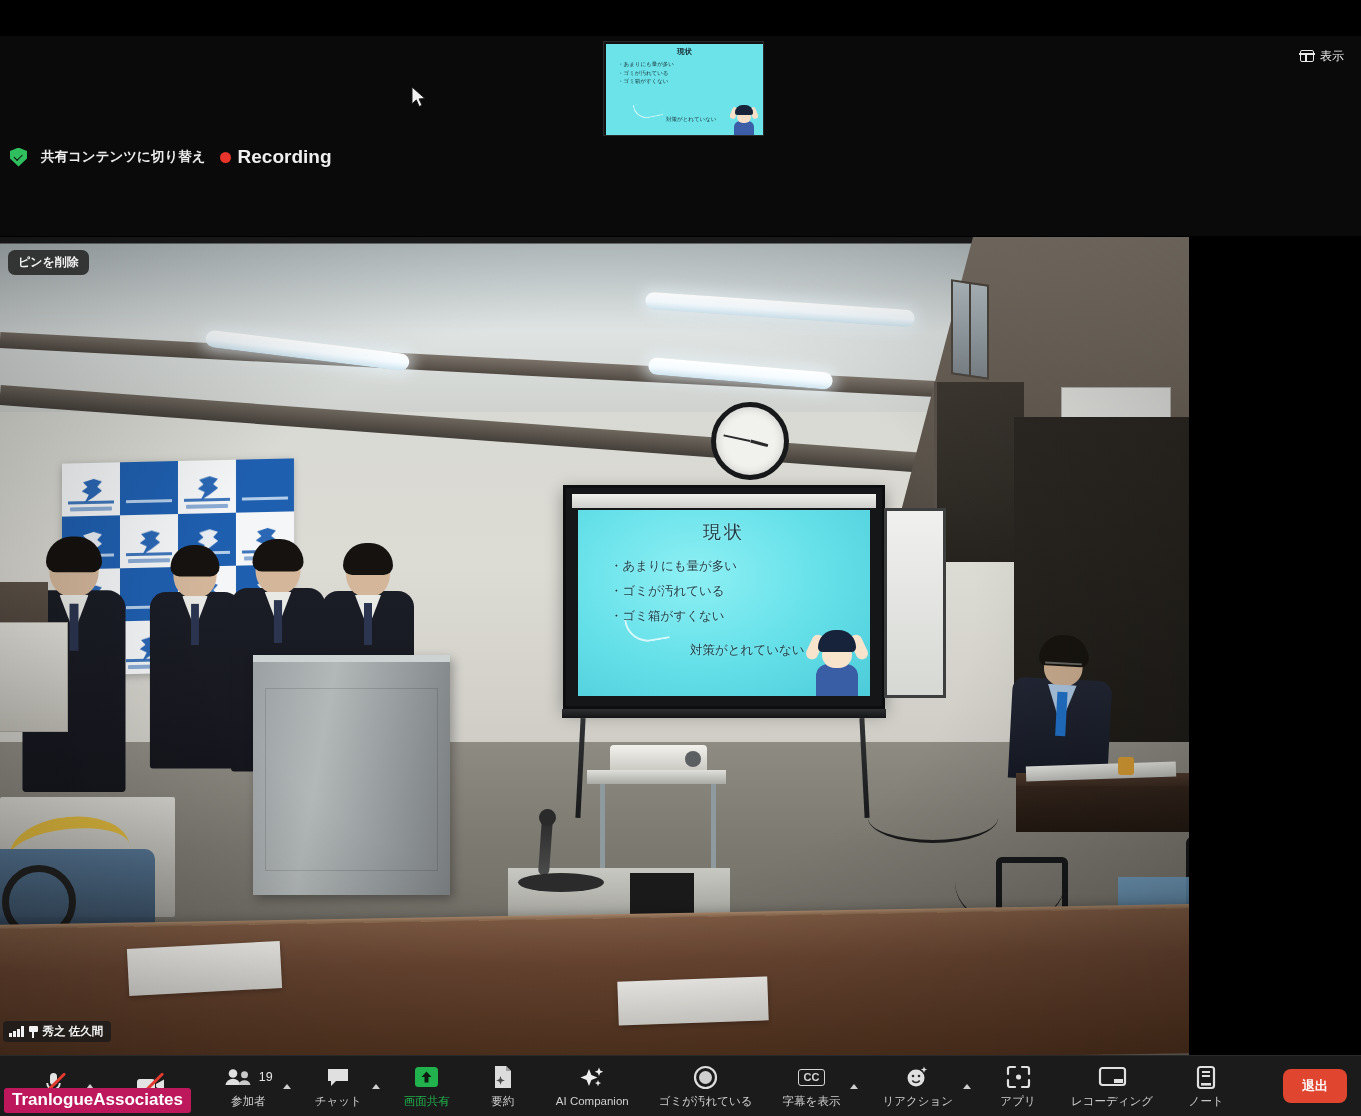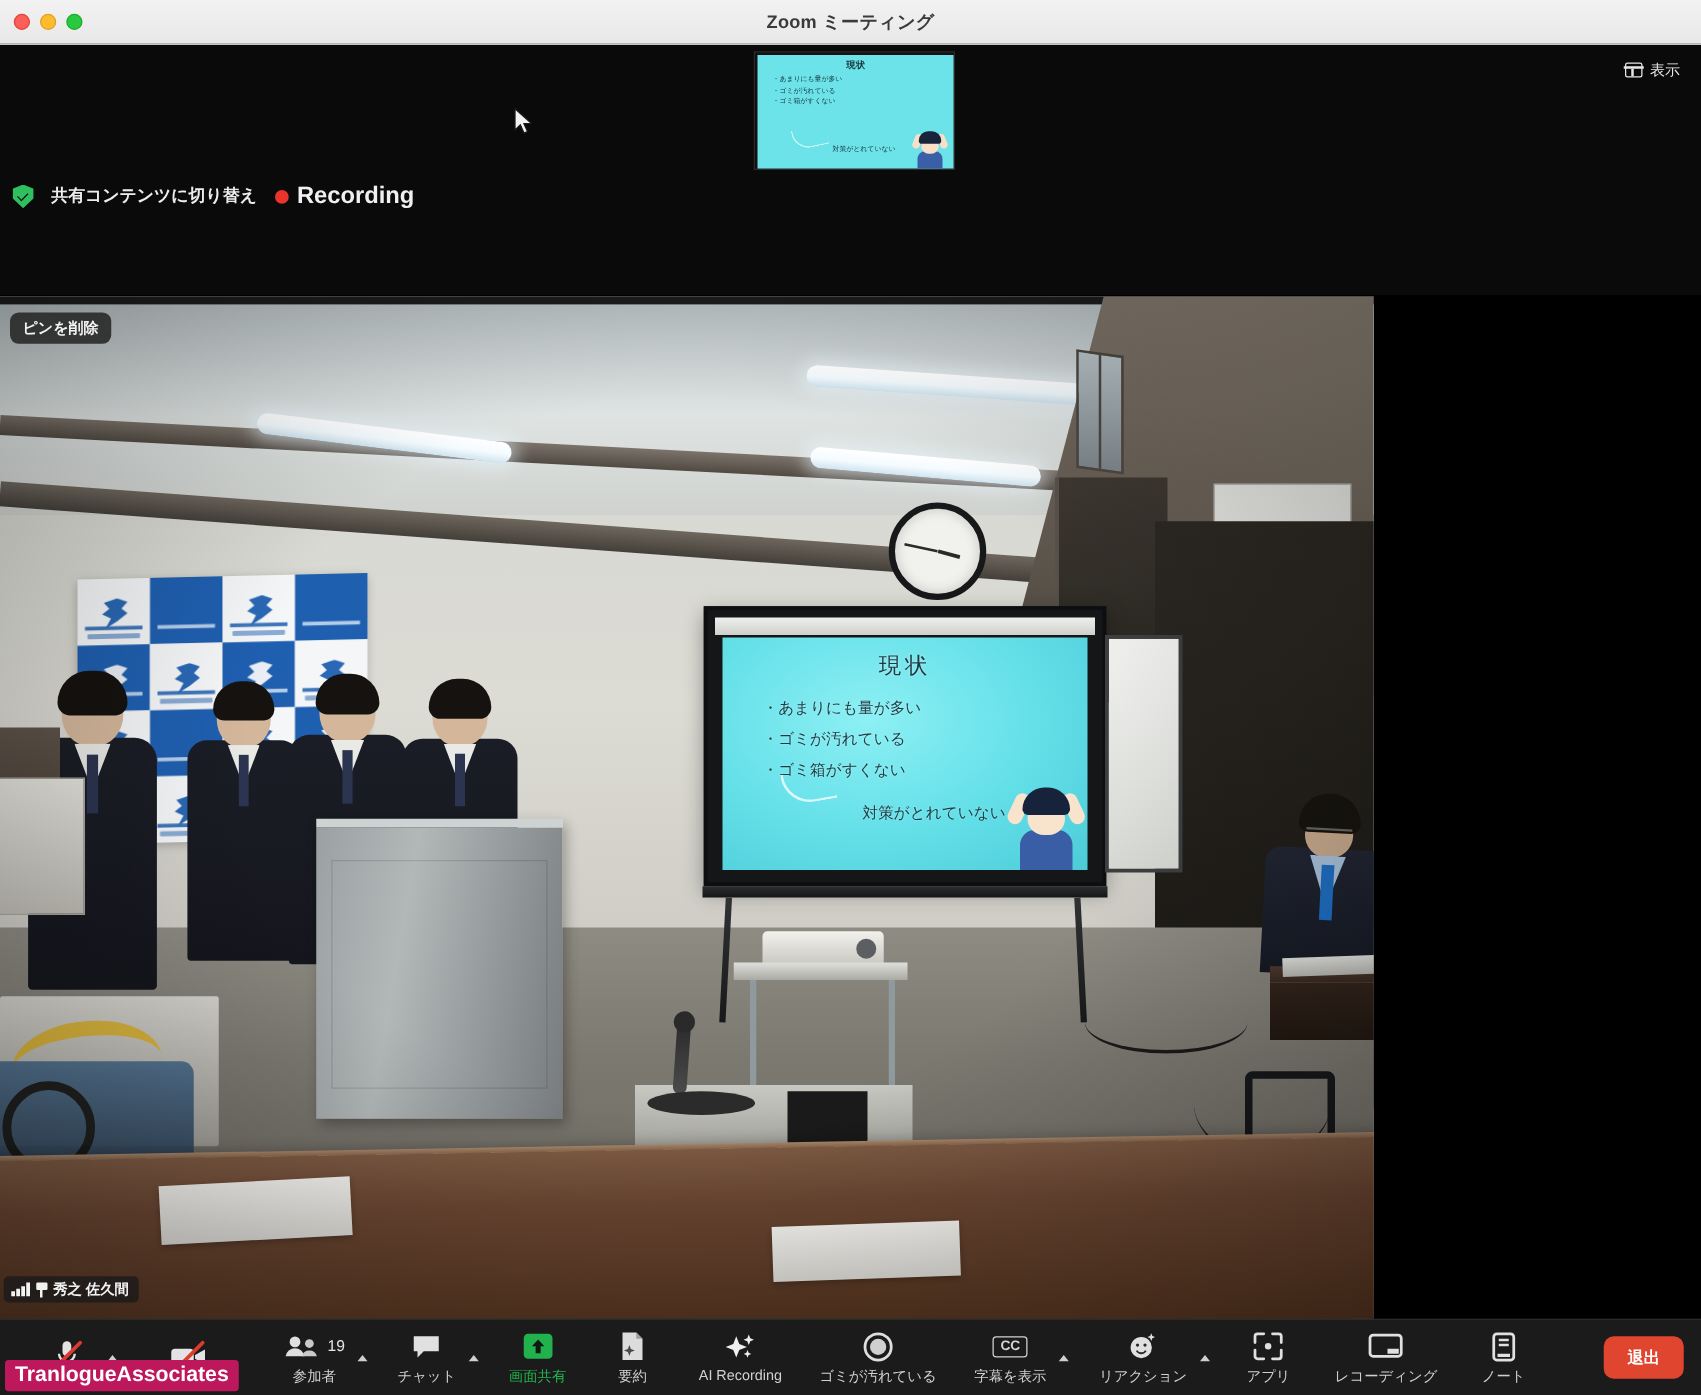--- a/index.html
+++ b/index.html
@@ -160,21 +160,21 @@
   .cursor {
     position: absolute; left: 411px; top: 50px;
     width: 0; height: 0;
     pointer-events: none;
   }
   .cursor svg { display: block; }
 
   
   .videostage {
     position: absolute; left: 0; top: 237px;
-    width: 1099px; height: 818px;
+    width: 1189px; height: 818px;
     overflow: hidden;
     background: #2a2a2a;
   }
 
   
   .room { position: absolute; inset: 0; }
 
   .wall-back {
     position: absolute; left: 0; top: 0; width: 100%; height: 100%;
     background:
@@ -742,28 +742,20 @@
     color: #d4d4d4;
     padding: 1px 5px;
     line-height: 13px;
   }
 </style>
 </head>
 <body>
 
 <div id="app">
 
-  <div class="titlebar">
-    <div class="traffic">
-      <span class="tl-dot tl-red"></span>
-      <span class="tl-dot tl-yellow"></span>
-      <span class="tl-dot tl-green"></span>
-    </div>
-    <div class="titlebar-title">Zoom ミーティング</div>
-  </div>
 
   <div class="topstage">
 
     <div class="share-thumb">
       <div class="slide-mini">
         <div class="s-title">現状</div>
         <div class="s-bullets">
           <div>あまりにも量が多い</div>
           <div>ゴミが汚れている</div>
           <div>ゴミ箱がすくない</div>
@@ -1104,21 +1096,21 @@
       </div>
 
       <div class="tb-item">
         <div class="tb-icon">
           <svg width="28" height="25" viewBox="0 0 28 25">
             <path d="M11,3 l2.4,6.1 l6.1,2.4 l-6.1,2.4 l-2.4,6.1 l-2.4,-6.1 l-6.1,-2.4 l6.1,-2.4 Z" fill="#eeeeee"></path>
             <path d="M21,1.5 l1.2,3 l3,1.2 l-3,1.2 l-1.2,3 l-1.2,-3 l-3,-1.2 l3,-1.2 Z" fill="#eeeeee"></path>
             <path d="M20,14 l0.9,2.2 l2.2,0.9 l-2.2,0.9 l-0.9,2.2 l-0.9,-2.2 l-2.2,-0.9 l2.2,-0.9 Z" fill="#eeeeee"></path>
           </svg>
         </div>
-        <div class="tb-label">AI Recording</div>
+        <div class="tb-label">AI Companion</div>
       </div>
 
       <div class="tb-item">
         <div class="tb-icon">
           <svg width="25" height="25" viewBox="0 0 25 25">
             <circle cx="12.5" cy="12.5" r="10.5" fill="none" stroke="#dedede" stroke-width="2.2"></circle>
             <circle cx="12.5" cy="12.5" r="6.5" fill="#cfcfcf"></circle>
           </svg>
         </div>
         <div class="tb-label">ゴミが汚れている</div>

